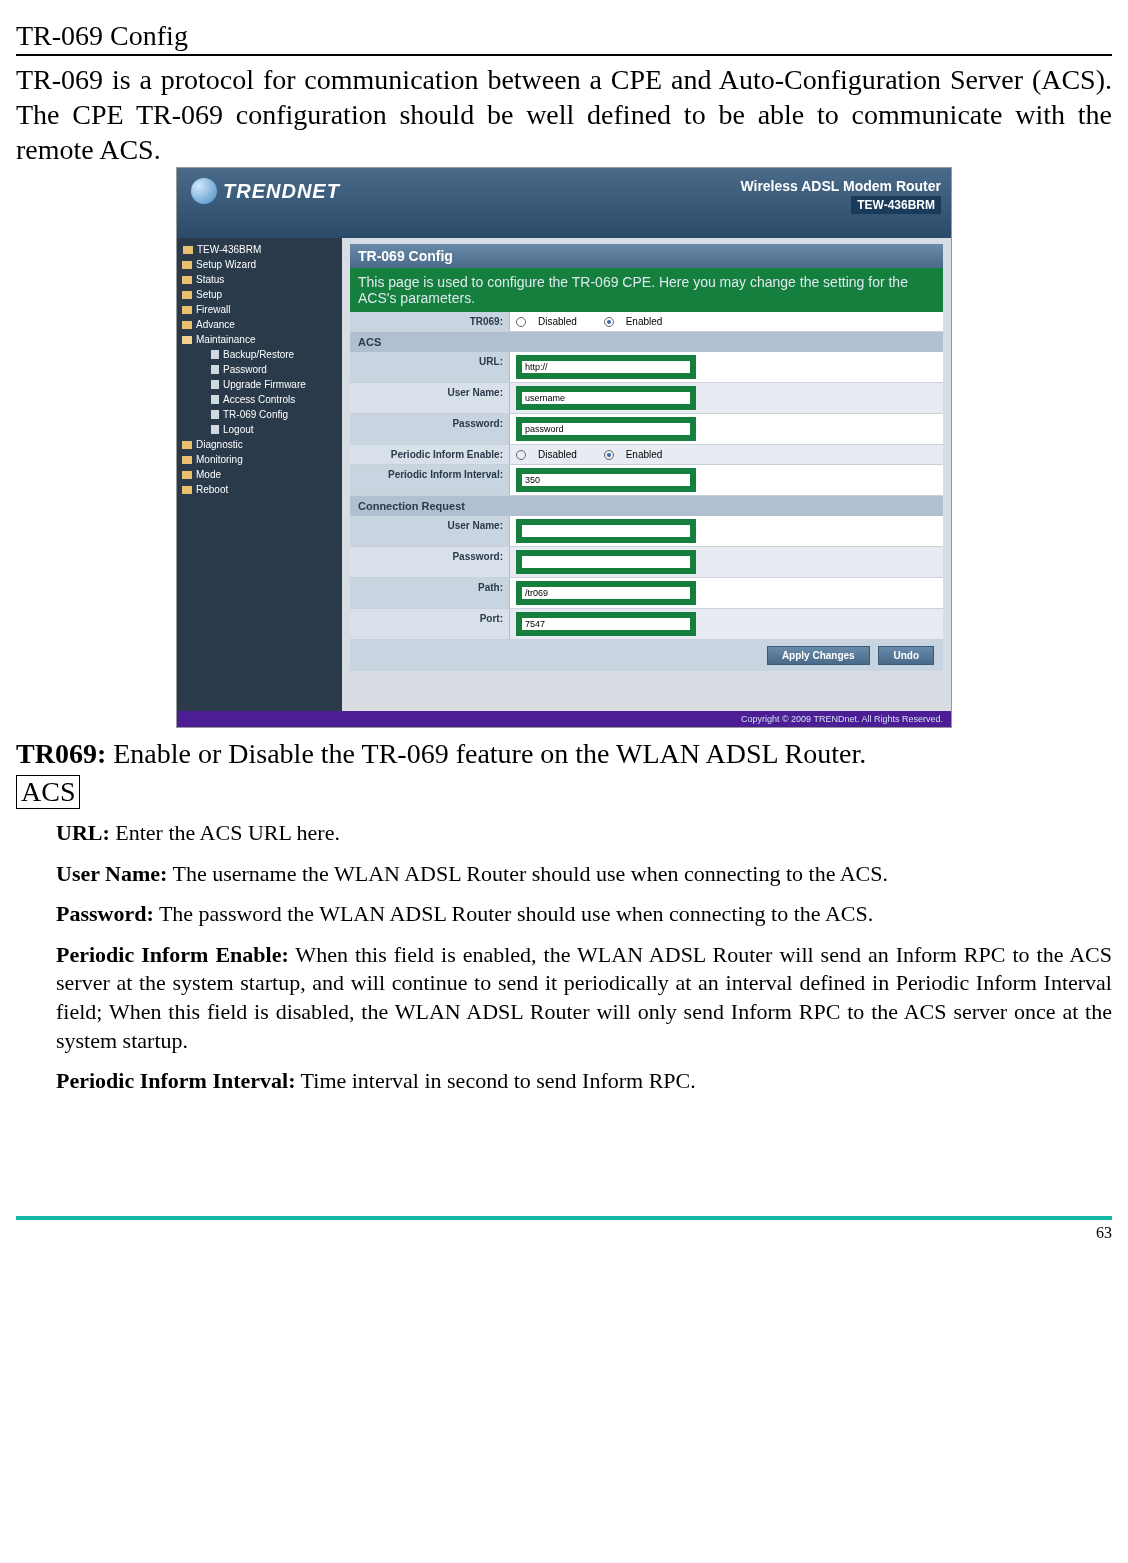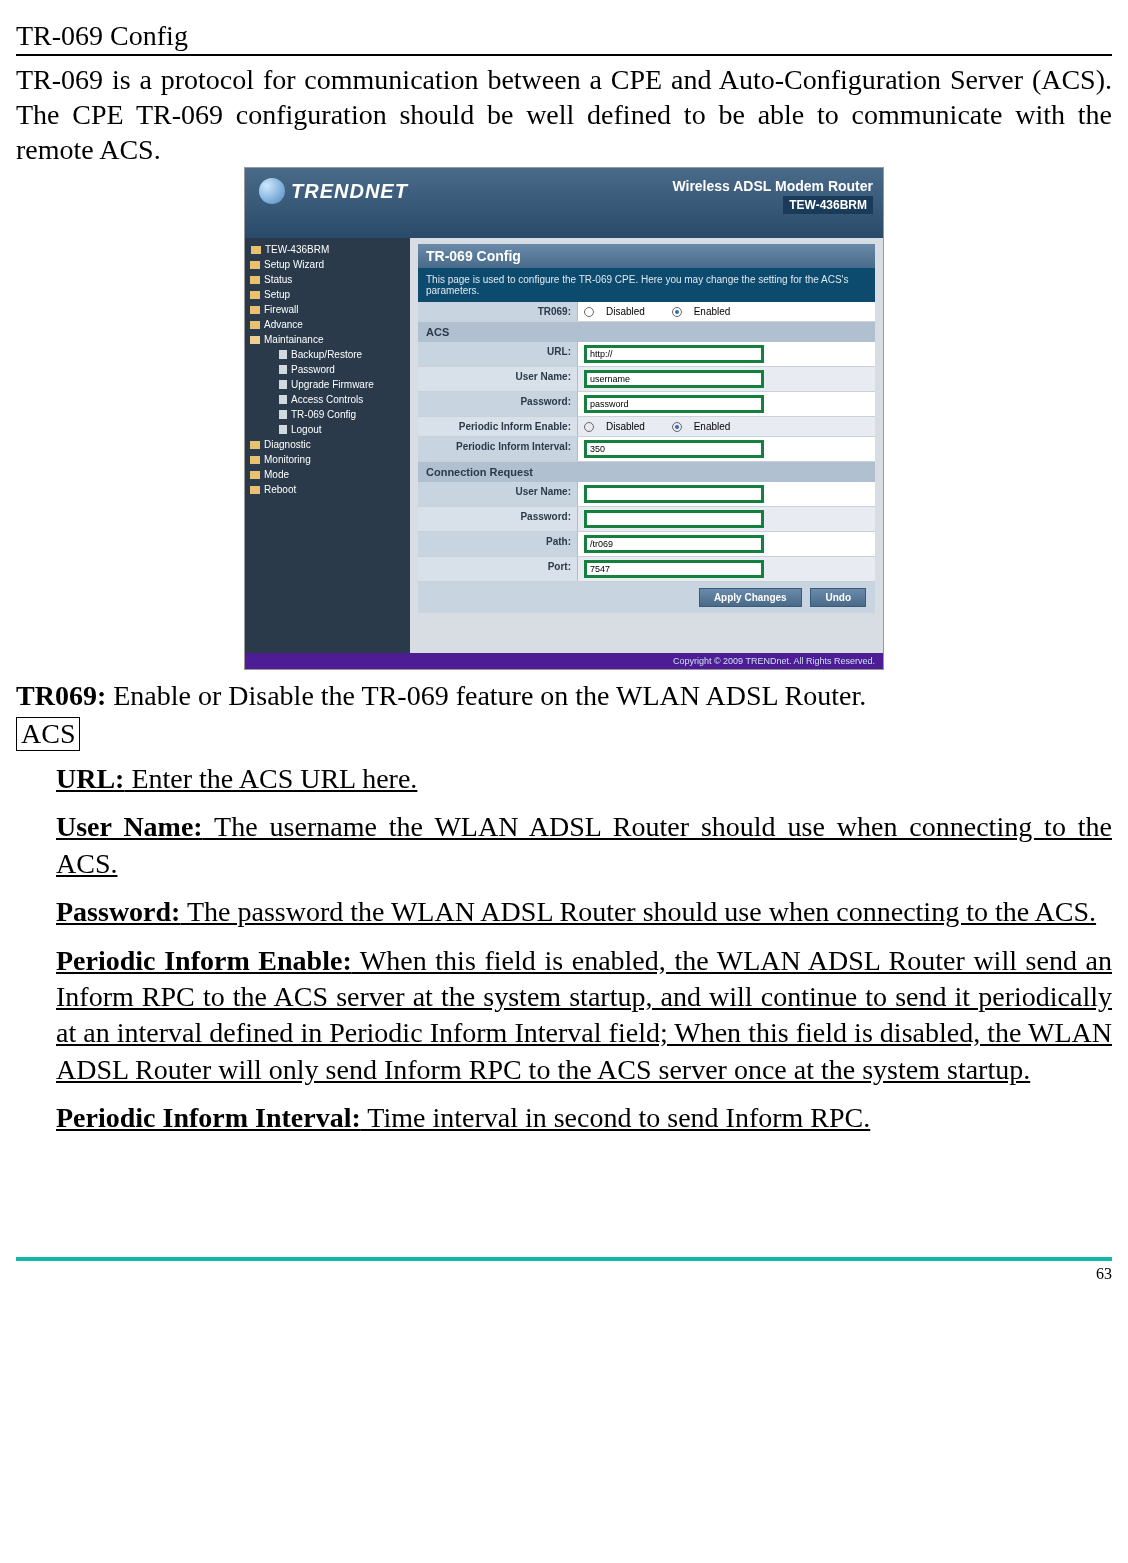--- a/index.html
+++ b/index.html
@@ -1,54 +1,54 @@
 <!DOCTYPE html>
 <html><head>
 <meta charset="utf-8">
 <style>
   * { margin: 0; padding: 0; box-sizing: border-box; }
   body { font-family: "Times New Roman", serif; background: #fff; width: 1128px; margin: 0 auto; padding: 20px 16px 0 16px; }
   .title { font-size: 28px; font-weight: normal; border-bottom: 2px solid #000; padding-bottom: 2px; margin-bottom: 6px; }
   .intro { font-size: 28px; line-height: 1.25; text-align: justify; }
-  .screenshot { display: block; margin: 0 auto 8px auto; width: 640px; border: 1px solid #999; }
+  .screenshot { display: block; margin: 0 auto 8px auto; width: 776px; border: 1px solid #999; }
   .ss-header { background: linear-gradient(#4a6a8a, #2a4a6a); height: 70px; position: relative; }
   .ss-logo { display: flex; align-items: center; padding: 10px 14px; }
   .ss-logo-icon { width: 26px; height: 26px; border-radius: 50%; background: radial-gradient(circle at 30% 30%, #cfe8ff, #4a8ac0); margin-right: 6px; }
   .ss-logo-text { color: #fff; font-family: Arial, sans-serif; font-size: 20px; letter-spacing: 1px; font-style: italic; font-weight: bold; }
   .ss-sub { position: absolute; right: 10px; top: 10px; text-align: right; color: #fff; font-family: Arial, sans-serif; }
   .ss-sub .l1 { font-size: 14px; font-weight: bold; }
   .ss-sub .l2 { font-size: 12px; font-weight: bold; background: #1a3a5a; padding: 2px 6px; display: inline-block; margin-top: 2px; }
   .ss-body { display: flex; background: #d0d8e0; }
   .ss-nav { width: 165px; background: #2a3a4a; color: #fff; font-family: Verdana, sans-serif; font-size: 10px; padding: 4px 0 80px 0; }
   .ss-nav .root { padding: 2px 6px; display: flex; align-items: center; }
   .ss-nav .item { padding: 2px 6px 2px 5px; display: flex; align-items: center; }
   .ss-nav .sub { padding: 2px 6px 2px 34px; display: flex; align-items: center; }
   .ss-nav .folder { width: 10px; height: 8px; background: #e8c070; margin-right: 4px; flex-shrink: 0; }
   .ss-nav .file { width: 8px; height: 9px; background: #d0d8e0; margin-right: 4px; flex-shrink: 0; }
   .ss-nav .open { background: #f0d090; }
   .ss-main { flex: 1; background: #d8dde4; padding: 6px 8px 40px 8px; }
   .ss-panel-title { background: linear-gradient(#6a8aaa, #4a6a8a); color: #fff; font-family: Arial, sans-serif; font-size: 14px; font-weight: bold; padding: 4px 8px; }
-  .ss-desc { background: #0c4a6e; color: #e0e8f0; font-family: Verdana, sans-serif; font-size: 10px; padding: 6px 8px; }
+  .ss-desc { background: #15803d; color: #e0e8f0; font-family: Verdana, sans-serif; font-size: 14px; padding: 6px 8px; }
   .ss-form { background: #fff; font-family: Verdana, sans-serif; font-size: 10px; }
   .ss-row { display: flex; border-bottom: 1px solid #c8d0d8; }
   .ss-row.alt { background: #e8ecf2; }
   .ss-label { width: 160px; background: #c8d4e0; text-align: right; padding: 4px 6px; font-weight: bold; color: #2a3a4a; border-right: 1px solid #b0bcc8; }
   .ss-row.alt .ss-label { background: #d8e0ea; }
   .ss-value { flex: 1; padding: 3px 6px; display: flex; align-items: center; gap: 12px; }
-  .ss-value input[type=text] { width: 180px; font-size: 9px; padding: 1px 3px; border: 3px solid #15803d; }
+  .ss-value input[type=text] { width: 180px; font-size: 9px; padding: 1px 3px; border: 6px solid #15803d; }
   .ss-section { background: #b0c0d0; color: #2a3a4a; font-weight: bold; padding: 4px 8px; font-family: Verdana, sans-serif; font-size: 11px; }
   .ss-buttons { background: #c8d4e0; padding: 6px; text-align: right; }
   .ss-btn { display: inline-block; background: linear-gradient(#6a8aaa, #4a6a8a); color: #fff; font-family: Verdana, sans-serif; font-size: 10px; padding: 3px 14px; border: 1px solid #3a5a7a; margin: 0 3px; font-weight: bold; }
   .ss-footer { background: #4c1d95; color: #cfe0f0; font-family: Verdana, sans-serif; font-size: 9px; text-align: right; padding: 3px 8px; }
   .radio { width: 10px; height: 10px; border-radius: 50%; border: 1px solid #666; display: inline-block; vertical-align: middle; position: relative; }
   .radio.checked::after { content: ""; width: 4px; height: 4px; background: #3a6aaa; border-radius: 50%; position: absolute; top: 2px; left: 2px; }
   .para { font-size: 28px; line-height: 1.25; text-align: justify; margin-bottom: 4px; }
   .para .b { font-weight: bold; }
   .acs-box { display: inline-block; border: 1.5px solid #000; padding: 0 4px; font-size: 28px; margin-bottom: 10px; }
-  .indent { padding-left: 40px; font-size: 28px; line-height: 1.3; text-align: justify; margin-bottom: 12px; text-decoration: underline; }
+  .indent { padding-left: 40px; font-size: 22px; line-height: 1.3; text-align: justify; margin-bottom: 12px; }
   .indent .b { font-weight: bold; }
   .page-footer { border-top: 4px solid #14b8a6; margin-top: 120px; text-align: right; padding-top: 4px; font-size: 16px; }
 </style>
 </head>
 <body>
 
 
 
 <div class="title">TR-069 Config</div>
 <div class="intro">TR-069 is a protocol for communication between a CPE and Auto-Configuration Server (ACS). The CPE TR-069 configuration should be well defined to be able to communicate with the remote ACS.</div>

